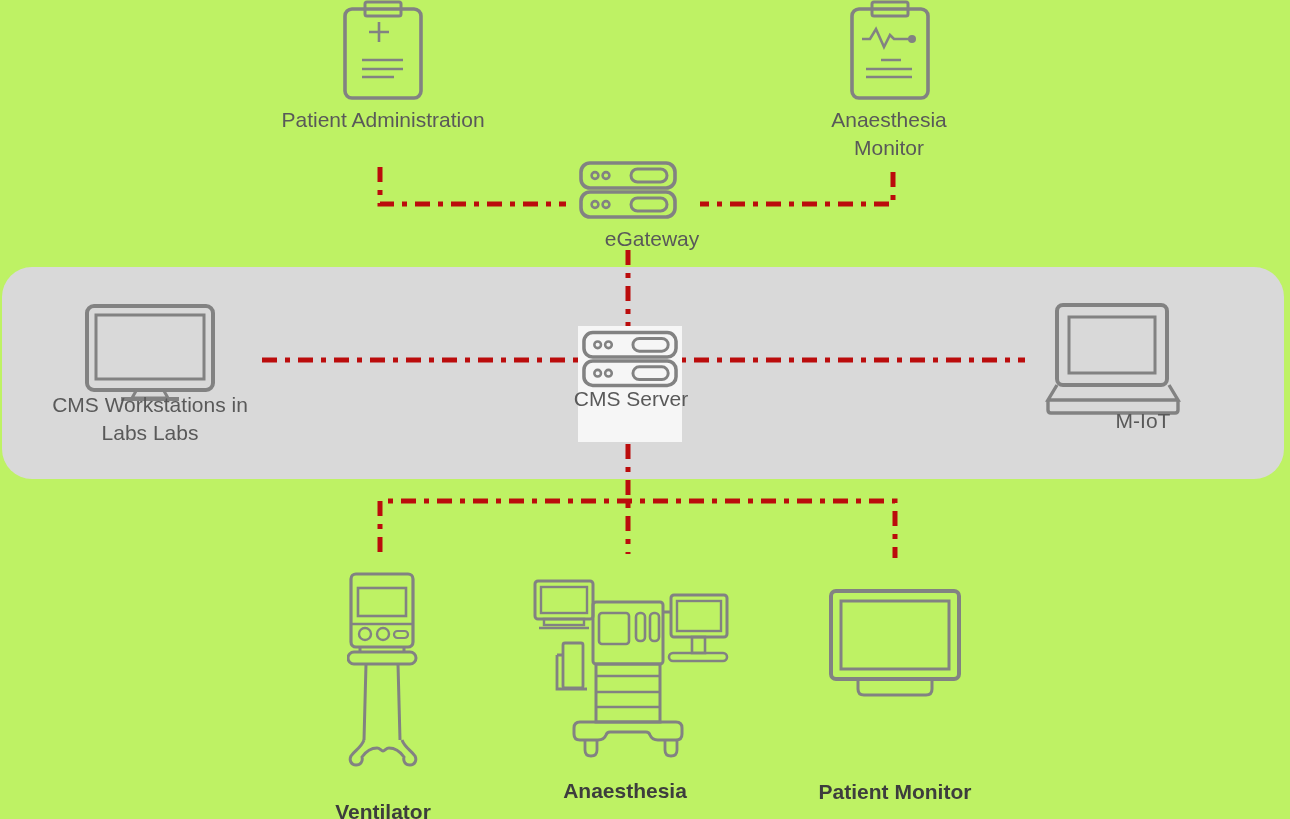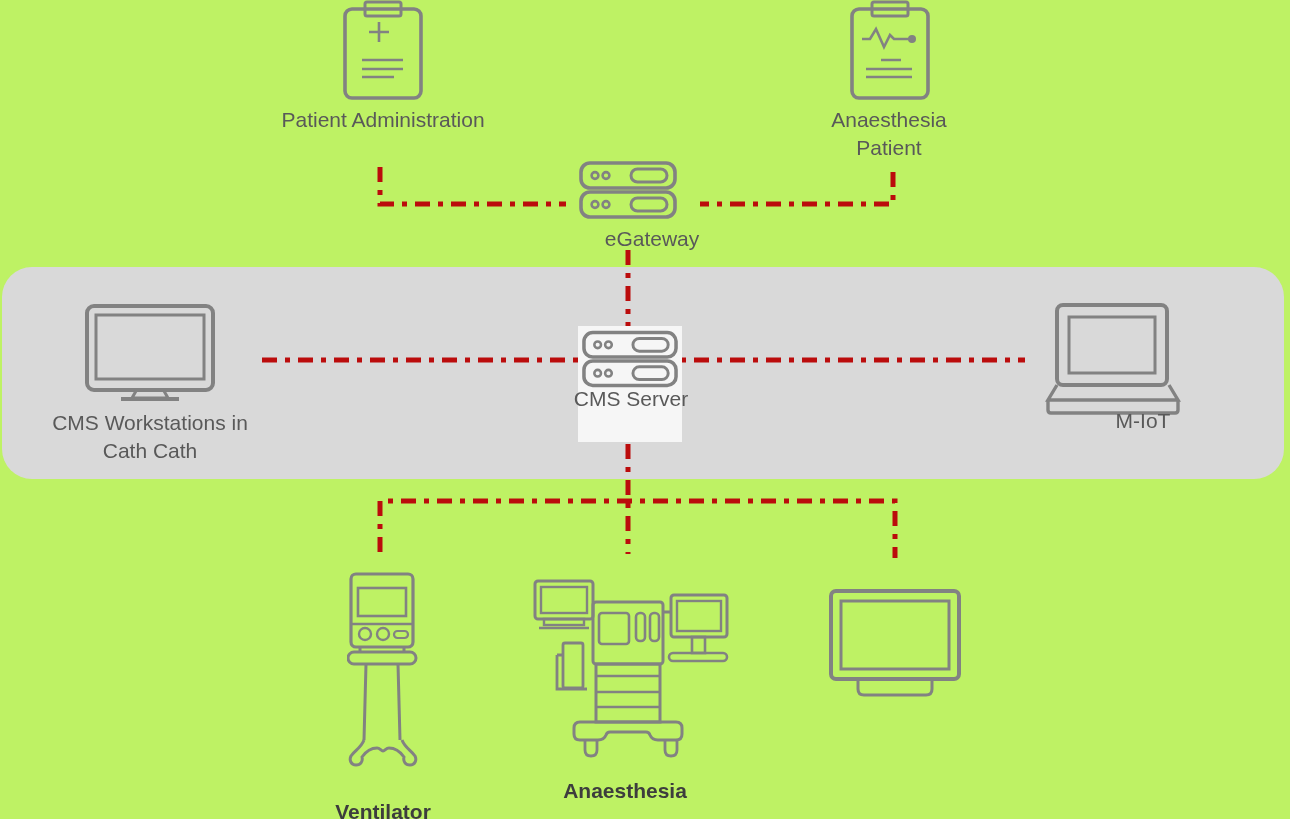--- a/index.html
+++ b/index.html
@@ -68,21 +68,21 @@
     <svg width="84" height="102" viewBox="0 0 84 102">
       <rect class="ic-stroke" x="4" y="9" width="76" height="89" rx="7" stroke-width="3.6"></rect>
       <rect x="24" y="2" width="36" height="14" rx="2" fill="#ffffff" class="ic-stroke" stroke-width="3"></rect>
       <path class="ic-stroke" stroke-width="2.6" d="M14,39 h8 l6,-10 l8,18 l6,-12 l4,4 h16"></path>
       <circle cx="64" cy="39" r="4" fill="var(--icon-color,#828282)"></circle>
       <path class="ic-stroke" stroke-width="2.4" d="M33,60 H53 M18,69 H64 M18,77 H64"></path>
     </svg>
   </div>
   <div class="label" style="left:889px;top:106px">
     <span class="lbl-line">Anaesthesia</span>
-    <span class="lbl-line">Patient</span>
+    <span class="lbl-line">Monitor</span>
   </div>
 
   <div class="icon" style="left:579px;top:161px">
     <svg width="98" height="58" viewBox="0 0 98 58">
       <rect class="ic-stroke" x="2" y="2" width="94" height="25" rx="9" stroke-width="3.6"></rect>
       <rect class="ic-stroke" x="2" y="31" width="94" height="25" rx="9" stroke-width="3.6"></rect>
       <circle class="ic-stroke" cx="16" cy="14.5" r="3.4" stroke-width="2.6"></circle>
       <circle class="ic-stroke" cx="27" cy="14.5" r="3.4" stroke-width="2.6"></circle>
       <circle class="ic-stroke" cx="16" cy="43.5" r="3.4" stroke-width="2.6"></circle>
       <circle class="ic-stroke" cx="27" cy="43.5" r="3.4" stroke-width="2.6"></circle>
@@ -95,23 +95,23 @@
   </div>
 
   <div class="icon" style="left:84px;top:303px">
     <svg width="132" height="99" viewBox="0 0 132 99">
       <rect class="ic-stroke" x="3" y="3" width="126" height="84" rx="7" stroke-width="4"></rect>
       <rect class="ic-stroke" x="12" y="12" width="108" height="64" stroke-width="3"></rect>
       <path class="ic-stroke" stroke-width="3" d="M52,88 L48,95 H84 L80,88"></path>
       <path class="ic-stroke" stroke-width="4" d="M37,96 H95"></path>
     </svg>
   </div>
-  <div class="label" style="left:150px;top:409px">
+  <div class="label" style="left:150px;top:391px">
     <span class="lbl-line">CMS Workstations in</span>
-    <span class="lbl-line">Cath Cath</span>
+    <span class="lbl-line">Labs Labs</span>
   </div>
 
   <div class="icon" style="left:582px;top:330px">
     <svg width="96" height="58" viewBox="0 0 98 58">
       <rect class="ic-stroke" x="2" y="2" width="94" height="25" rx="9" stroke-width="3.6"></rect>
       <rect class="ic-stroke" x="2" y="31" width="94" height="25" rx="9" stroke-width="3.6"></rect>
       <circle class="ic-stroke" cx="16" cy="14.5" r="3.4" stroke-width="2.6"></circle>
       <circle class="ic-stroke" cx="27" cy="14.5" r="3.4" stroke-width="2.6"></circle>
       <circle class="ic-stroke" cx="16" cy="43.5" r="3.4" stroke-width="2.6"></circle>
       <circle class="ic-stroke" cx="27" cy="43.5" r="3.4" stroke-width="2.6"></circle>
@@ -186,14 +186,17 @@
     <span class="lbl-line">Anaesthesia</span>
   </div>
 
   <div class="icon" style="left:828px;top:588px">
     <svg width="134" height="110" viewBox="0 0 134 110">
       <rect class="ic-stroke" x="3" y="3" width="128" height="88" rx="5" stroke-width="4"></rect>
       <rect class="ic-stroke" x="13" y="13" width="108" height="68" stroke-width="3"></rect>
       <path class="ic-stroke" stroke-width="3" d="M30,92 v9 q0,6 6,6 h62 q6,0 6,-6 v-9"></path>
     </svg>
   </div>
+  <div class="label device-label" style="left:895px;top:778px">
+    <span class="lbl-line">Patient Monitor</span>
+  </div>
 
 </div>
 
 </body></html>

